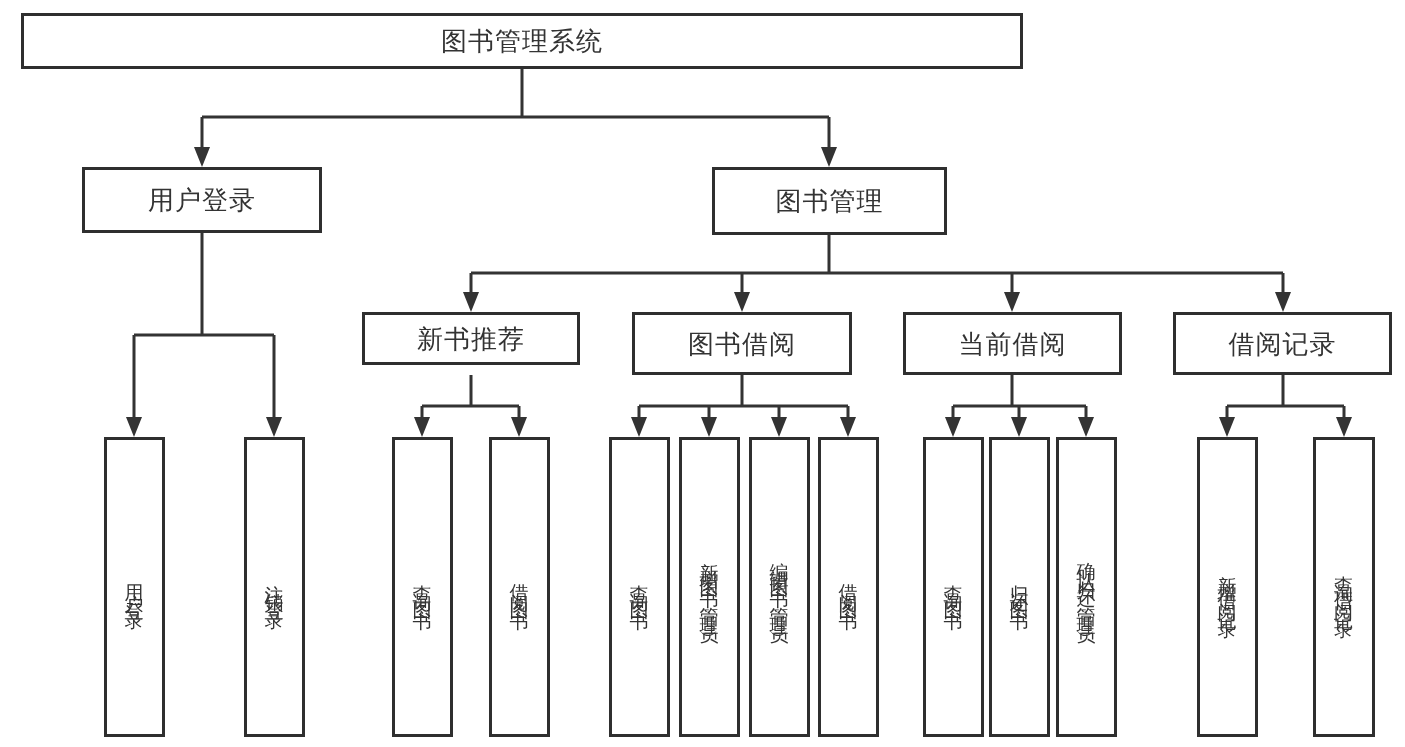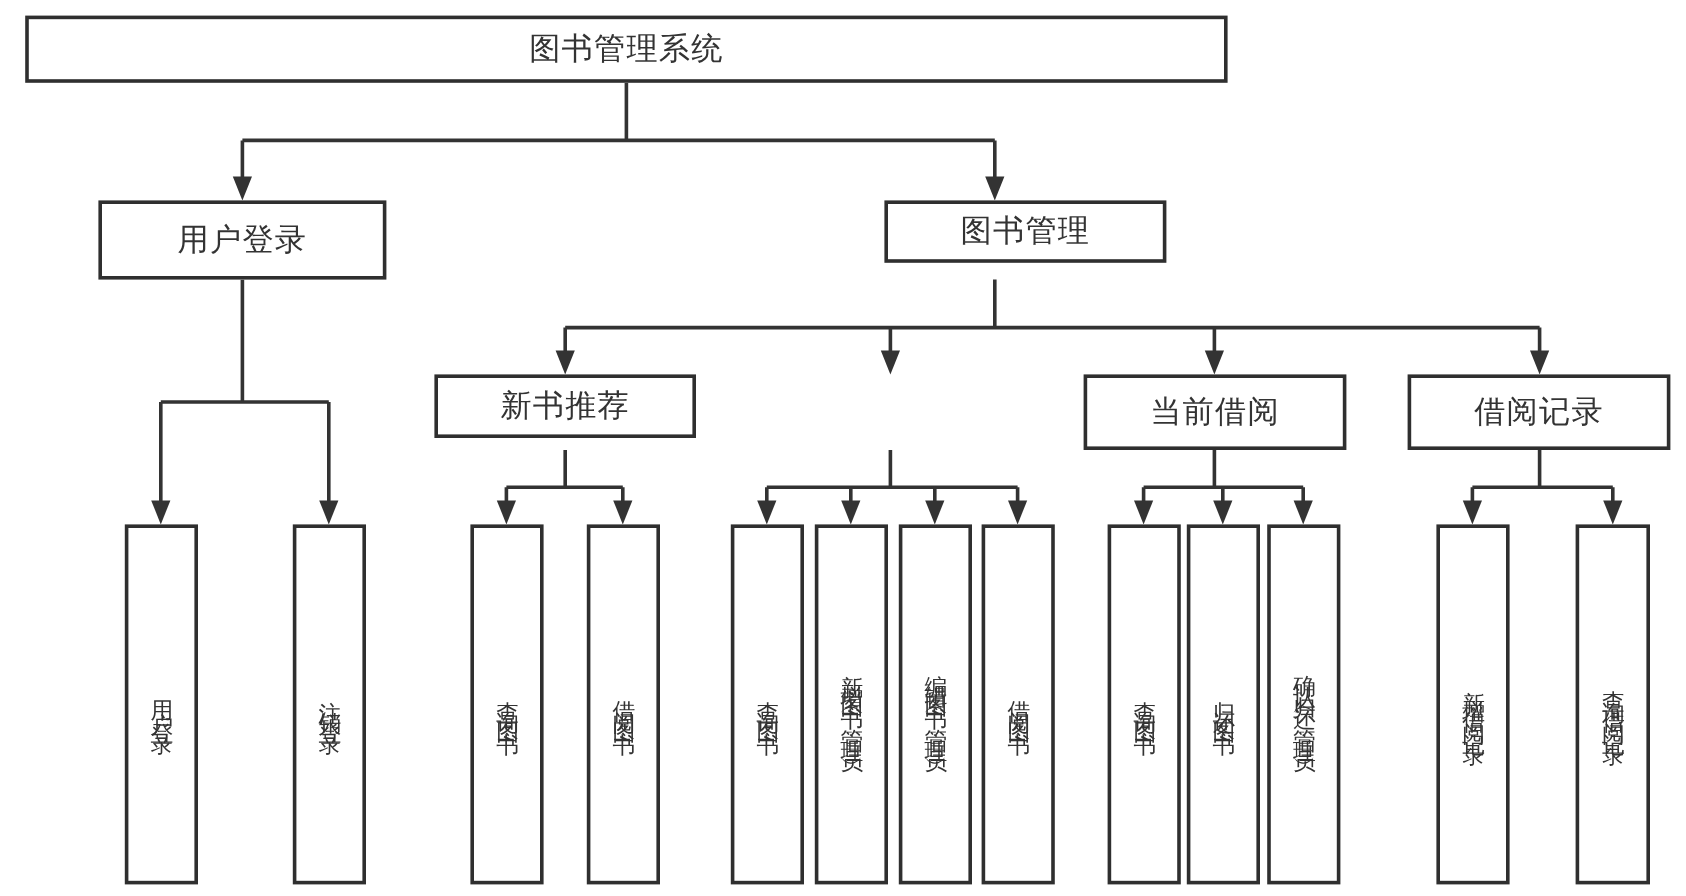--- a/index.html
+++ b/index.html
@@ -1,20 +1,20 @@
 <!DOCTYPE html>
 <html><head>
 <meta charset="utf-8">
 <style>
   html,body{margin:0;padding:0;background:#ffffff;}
   .canvas{
     position:relative;
     width:1405px;height:747px;
     background:#ffffff;
-    font-family:Liberation Serif, serif;
+    font-family:Liberation Sans, sans-serif;
     overflow:hidden;
   }
   .wires{position:absolute;left:0;top:0;width:1405px;height:747px;}
   .node{
     position:absolute;
     box-sizing:border-box;
     border:3px solid #2f2f2f;
     background:#ffffff;
     display:flex;align-items:center;justify-content:center;
     color:#333333;
@@ -87,26 +87,29 @@
     </g>
   </svg>
 
   <div class="node h" style="left:21px;top:13px;width:1002px;height:56px">
     <span>图书管理系统</span>
   </div>
 
   <div class="node h" style="left:82px;top:167px;width:240px;height:66px">
     <span>用户登录</span>
   </div>
-  <div class="node h" style="left:737px;top:167px;width:235px;height:52px">
+  <div class="node h" style="left:712px;top:167px;width:235px;height:68px">
     <span>图书管理</span>
   </div>
 
   <div class="node h" style="left:362px;top:312px;width:218px;height:53px">
     <span>新书推荐</span>
+  </div>
+  <div class="node h" style="left:632px;top:312px;width:220px;height:63px">
+    <span>图书借阅</span>
   </div>
   <div class="node h" style="left:1173px;top:312px;width:219px;height:63px">
     <span>借阅记录</span>
   </div>
   <div class="node h" style="left:903px;top:312px;width:219px;height:63px">
     <span>当前借阅</span>
   </div>
 
   <div class="node v" style="left:104px;top:437px;width:61px;height:300px">
     <span>用户登录</span>

